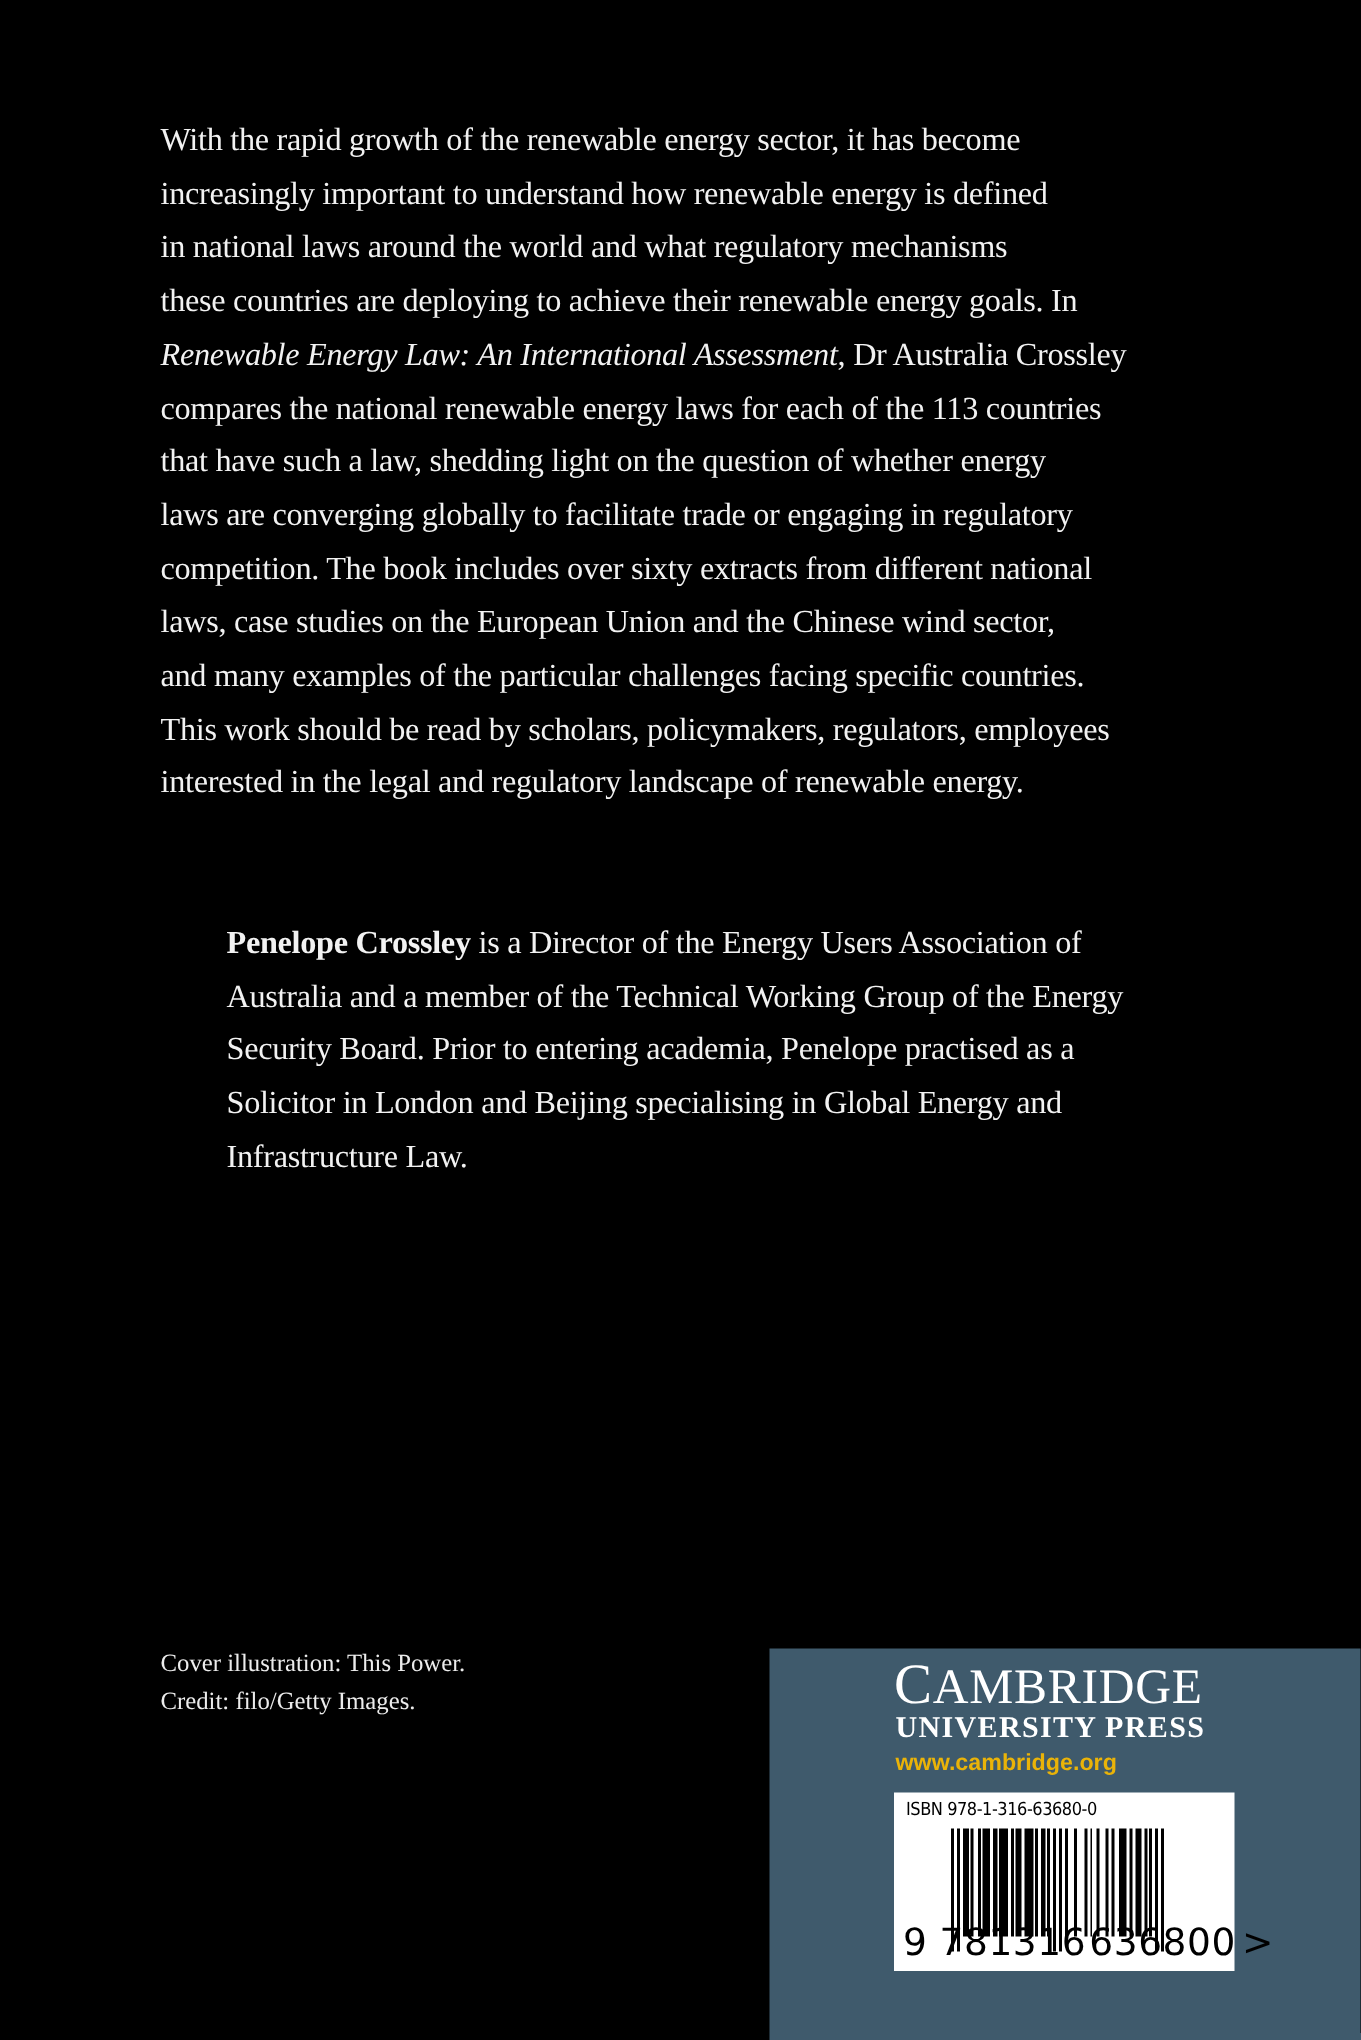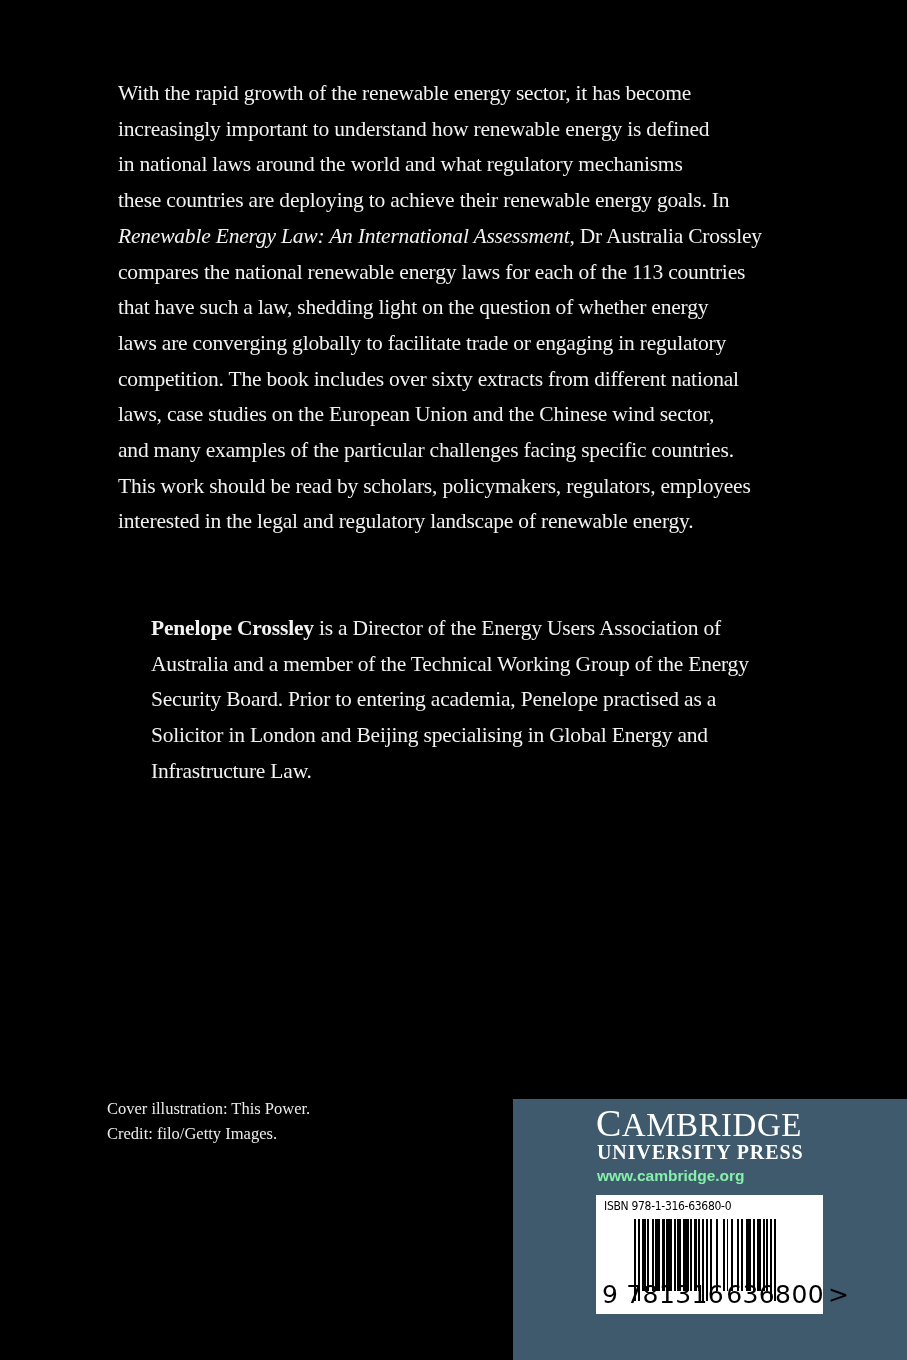--- a/index.html
+++ b/index.html
@@ -10,21 +10,21 @@
     body {
       width: 907px;
       height: 1360px;
       position: relative;
       overflow: hidden;
       font-family: "Liberation Serif", "DejaVu Serif", serif;
       color: #f2f2f2;
     }
     .blurb {
       position: absolute;
-      left: 118px;
+      left: 107px;
       top: 76px;
       width: 700px;
       font-size: 21.5px;
       line-height: 35.7px;
       letter-spacing: -0.2px;
     }
     .blurb .line {
       display: block;
       white-space: nowrap;
     }
@@ -86,21 +86,21 @@
       white-space: nowrap;
     }
     .cup-url {
       position: absolute;
       left: 84px;
       top: 68px;
       font-family: "Liberation Sans", "DejaVu Sans", sans-serif;
       font-size: 15.5px;
       font-weight: bold;
       line-height: 18px;
-      color: #86efac;
+      color: #eab308;
       white-space: nowrap;
     }
     .barcode-box {
       position: absolute;
       left: 83px;
       top: 96px;
       width: 227px;
       height: 119px;
       background: #ffffff;
       color: #000000;

